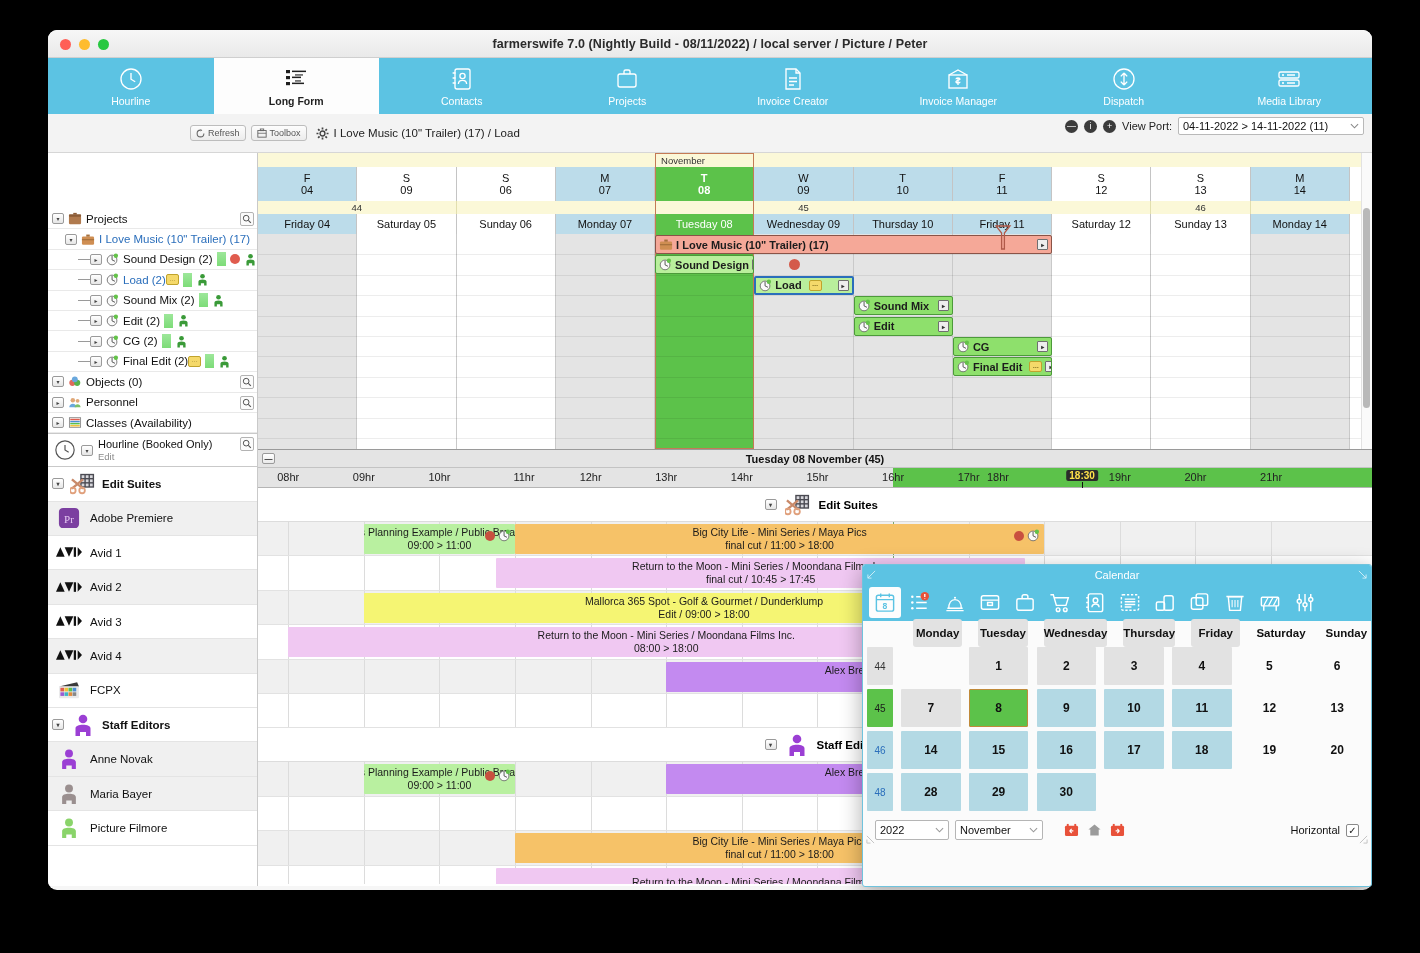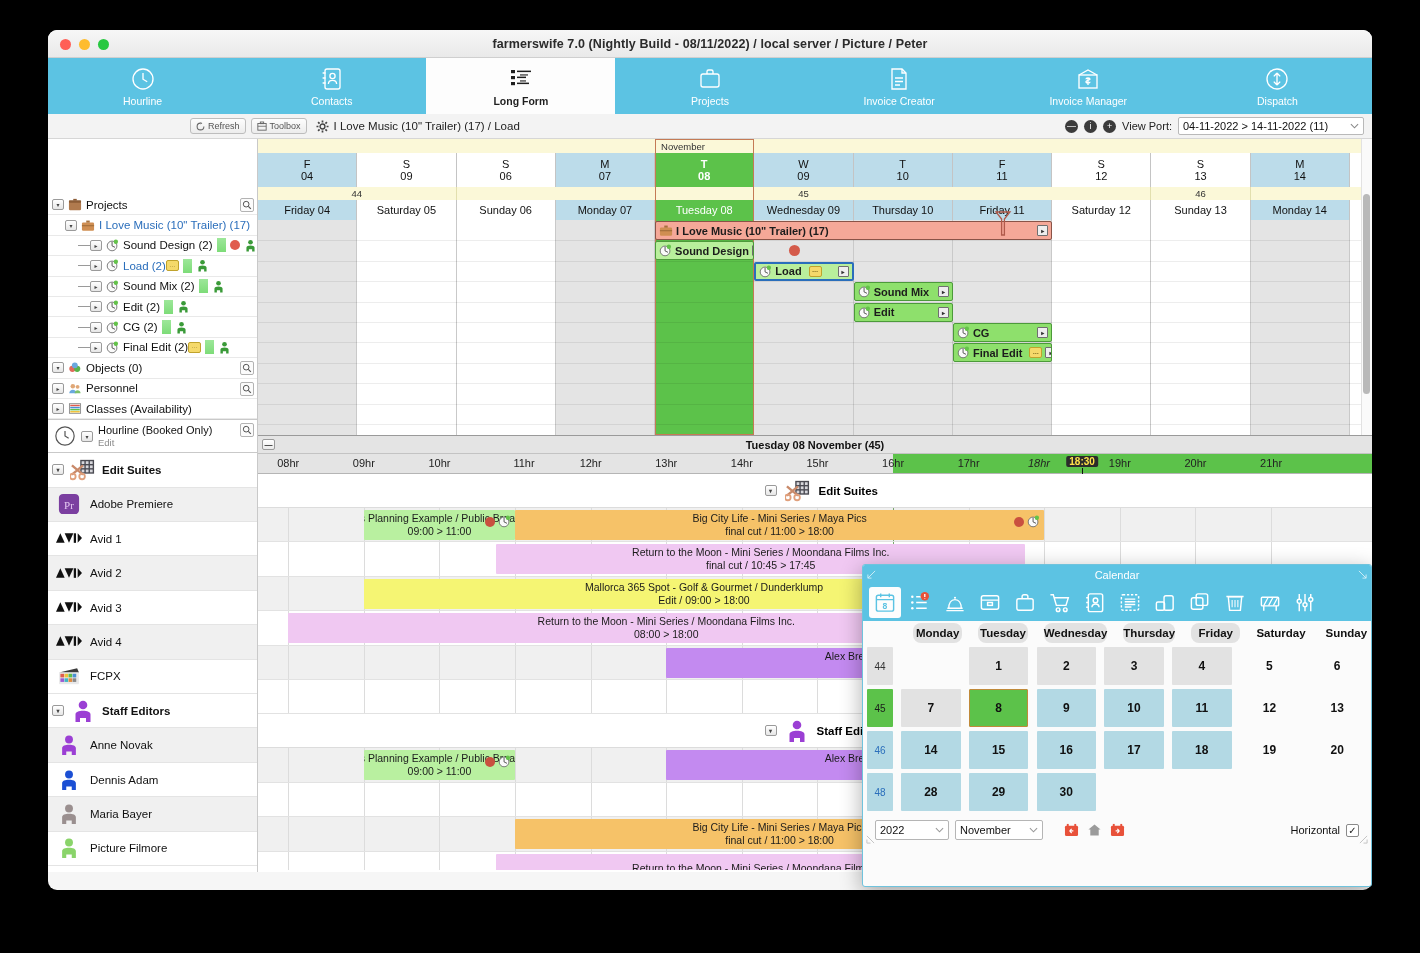--- a/index.html
+++ b/index.html
@@ -38,21 +38,21 @@
   .navtab {
     flex:1; display:flex; flex-direction:column; align-items:center; justify-content:center;
     color:#fff; font-size:10.5px; gap:3px; cursor:pointer; position:relative;
   }
   .navtab.active { background:#fdfdfd; color:#1f1f1f; font-weight:bold; }
   .navtab .ico { height:26px; display:flex; align-items:flex-end; }
   .navtab svg { display:block; }
 
   
   .toolrow {
-    height:25px; background:#f3f3f3; border-bottom:1px solid #d6d6d6;
+    height:39px; background:#f3f3f3; border-bottom:1px solid #d6d6d6;
     display:flex; align-items:center; position:relative;
   }
   .btn-sm {
     display:inline-flex; align-items:center; gap:3px;
     height:16px; padding:0 5px; font-size:9px; color:#555;
     border:1px solid #bdbdbd; border-radius:3px; background:linear-gradient(#fdfdfd,#ececec);
     cursor:pointer;
   }
   .breadcrumb { font-size:11.5px; color:#222; display:flex; align-items:center; gap:5px;}
   .viewport-wrap { position:absolute; right:8px; top:3px; display:flex; align-items:center; gap:6px; }
@@ -188,22 +188,22 @@
                display:flex; align-items:center; justify-content:center; position:relative;}
   .cal-resize { position:absolute; width:9px; height:9px; opacity:.75; }
   .cal-toolbar { height:37px; background:#5cc3e3; display:flex; align-items:center; padding:0 6px; gap:3px;}
   .cicon { width:32px; height:31px; display:flex; align-items:center; justify-content:center;
            border-radius:3px; cursor:pointer; position:relative;}
   .cicon.sel { background:#fdfdfd; }
   .cal-head { display:flex; height:24px; padding-left:0; }
   .ch-w { width:34px; flex:none; }
   .ch-d { flex:1; display:flex; align-items:center; justify-content:center;
           font-size:11.5px; font-weight:bold; color:#111; }
-  .ch-d .inner { background:#e2e2e2; width:88%; height:20px; display:flex; align-items:center;
-                 justify-content:center; border-radius:8px;margin-left:16px; }
+  .ch-d .inner { background:#e2e2e2; width:88%; height:28px; display:flex; align-items:center;
+                 justify-content:center; border-radius:3px;margin-left:16px; }
   .ch-d.we .inner { background:transparent; }
   .cal-body { padding:0; }
   .crow { display:flex; height:42px; align-items:center; }
   .cw { width:34px; flex:none; display:flex; align-items:center; justify-content:center;
         font-size:10px; color:#333; height:38px; }
   .cw .box { width:26px; height:38px; background:#e2e2e2; display:flex; align-items:center;
              justify-content:center; border-radius:1px;}
   .cw .box.green { background:#5cc24a; color:#1a1a1a;}
   .cw .box.blue { background:#b3d9e4; }
   .cd { flex:1; display:flex; align-items:center; justify-content:center; }
@@ -240,49 +240,49 @@
     <div class="navbar" id="navbar">
         <div class="navtab" style="color: rgb(255, 255, 255);">
           <span class="ico">
             <svg width="26" height="26" viewBox="0 0 26 26">
               <circle cx="13" cy="13" r="10" fill="none" stroke="currentColor" stroke-width="1.35"></circle>
               <path d="M13 7v6.2l4.2 2.6" fill="none" stroke="currentColor" stroke-width="1.35"></path>
             </svg>
           </span>
           <span>Hourline</span>
         </div>
-        <div class="navtab" style="color: rgb(255, 255, 255);">
-          <span class="ico">
-            <svg width="26" height="26" viewBox="0 0 26 26">
-              <rect x="6" y="3" width="15" height="20" rx="2" fill="none" stroke="currentColor" stroke-width="1.35"></rect>
-              <circle cx="13.5" cy="10" r="2.6" fill="none" stroke="currentColor" stroke-width="1.35"></circle>
-              <path d="M9.4 18c0-2.3 1.9-3.6 4.1-3.6s4.1 1.3 4.1 3.6" fill="none" stroke="currentColor" stroke-width="1.35"></path>
-              <path d="M3.6 7h3M3.6 12h3M3.6 17h3" fill="none" stroke="currentColor" stroke-width="1.35"></path>
-            </svg>
-          </span>
-          <span>Contacts</span>
-        </div>
         <div class="navtab active" style="color: rgb(31, 31, 31);">
           <span class="ico">
             <svg width="26" height="26" viewBox="0 0 26 26">
               <rect x="3" y="4" width="4" height="3.2" fill="currentColor"></rect>
               <rect x="9" y="4.6" width="14" height="1.5" fill="currentColor"></rect>
               <rect x="3" y="10" width="4" height="3.2" fill="currentColor"></rect>
               <rect x="9" y="10.6" width="9" height="1.5" fill="currentColor"></rect>
               <rect x="3" y="16" width="4" height="3.2" fill="currentColor"></rect>
               <rect x="9" y="16.6" width="12" height="1.5" fill="currentColor"></rect>
               <rect x="12" y="8.4" width="8" height="1.1" fill="currentColor"></rect>
               <rect x="12" y="14.4" width="6" height="1.1" fill="currentColor"></rect>
             </svg>
           </span>
           <span>Long Form</span>
         </div>
         <div class="navtab" style="color: rgb(255, 255, 255);">
           <span class="ico">
             <svg width="26" height="26" viewBox="0 0 26 26">
+              <rect x="6" y="3" width="15" height="20" rx="2" fill="none" stroke="currentColor" stroke-width="1.35"></rect>
+              <circle cx="13.5" cy="10" r="2.6" fill="none" stroke="currentColor" stroke-width="1.35"></circle>
+              <path d="M9.4 18c0-2.3 1.9-3.6 4.1-3.6s4.1 1.3 4.1 3.6" fill="none" stroke="currentColor" stroke-width="1.35"></path>
+              <path d="M3.6 7h3M3.6 12h3M3.6 17h3" fill="none" stroke="currentColor" stroke-width="1.35"></path>
+            </svg>
+          </span>
+          <span>Contacts</span>
+        </div>
+        <div class="navtab" style="color: rgb(255, 255, 255);">
+          <span class="ico">
+            <svg width="26" height="26" viewBox="0 0 26 26">
               <rect x="4" y="8" width="18" height="13" rx="2" fill="none" stroke="currentColor" stroke-width="1.35"></rect>
               <path d="M10 8V5.6a1.6 1.6 0 011.6-1.6h2.8A1.6 1.6 0 0116 5.6V8" fill="none" stroke="currentColor" stroke-width="1.35"></path>
             </svg>
           </span>
           <span>Projects</span>
         </div>
         <div class="navtab" style="color: rgb(255, 255, 255);">
           <span class="ico">
             <svg width="26" height="26" viewBox="0 0 26 26">
               <path d="M6 3h10l4 4v16H6z" fill="none" stroke="currentColor" stroke-width="1.35"></path>
@@ -303,20 +303,32 @@
           <span>Invoice Manager</span>
         </div>
         <div class="navtab" style="color: rgb(255, 255, 255);">
           <span class="ico">
             <svg width="26" height="26" viewBox="0 0 26 26">
               <circle cx="13" cy="13" r="10" fill="none" stroke="currentColor" stroke-width="1.35"></circle>
               <path d="M13 7v12M13 19l-3.2-3.4M13 19l3.2-3.4M13 7l-3.2 3.4M13 7l3.2 3.4" fill="none" stroke="currentColor" stroke-width="1.35"></path>
             </svg>
           </span>
           <span>Dispatch</span>
+        </div>
+        <div class="navtab" style="color: rgb(255, 255, 255);">
+          <span class="ico">
+            <svg width="26" height="26" viewBox="0 0 26 26">
+              <rect x="3" y="6" width="20" height="6" rx="1.6" fill="none" stroke="currentColor" stroke-width="1.35"></rect>
+              <rect x="3" y="14" width="20" height="6" rx="1.6" fill="none" stroke="currentColor" stroke-width="1.35"></rect>
+              <circle cx="7" cy="9" r="1.1" fill="currentColor"></circle>
+              <circle cx="7" cy="17" r="1.1" fill="currentColor"></circle>
+              <path d="M11 9h8M11 17h8" fill="none" stroke="currentColor" stroke-width="1.35"></path>
+            </svg>
+          </span>
+          <span>Media Library</span>
         </div>
       </div>
 
     <div class="toolrow">
       <div style="width:142px"></div>
       <div class="btn-sm">
         <svg width="9" height="9" viewBox="0 0 12 12">
             <path d="M6 1.5A4.5 4.5 0 1 0 10.5 6" fill="none" stroke="#666" stroke-width="1.4"></path>
             <path d="M6 0l2.4 1.6L6 3.2z" fill="#666"></path>
           </svg>
@@ -697,29 +709,20 @@
               <span>Staff Editors</span>
             </div>
             <div class="resrow alt">
               <span class="ico">
                 <svg width="22" height="22" viewBox="0 0 24 24">
                   <circle cx="12" cy="6" r="4.3" fill="#9b3fd4"></circle>
                   <path d="M4.5 23v-7.5c0-2.4 3.2-3.7 7.5-3.7s7.5 1.3 7.5 3.7V23h-4.5v-4h-6v4z" fill="#9b3fd4"></path>
                 </svg>
               </span>
               <span>Anne Novak</span>
-            </div>
-            <div class="resrow">
-              <span class="ico">
-                <svg width="22" height="22" viewBox="0 0 24 24">
-                  <circle cx="12" cy="6" r="4.3" fill="#1b4fd4"></circle>
-                  <path d="M4.5 23v-7.5c0-2.4 3.2-3.7 7.5-3.7s7.5 1.3 7.5 3.7V23h-4.5v-4h-6v4z" fill="#1b4fd4"></path>
-                </svg>
-              </span>
-              <span>Dennis Adam</span>
             </div>
             <div class="resrow alt">
               <span class="ico">
                 <svg width="22" height="22" viewBox="0 0 24 24">
                   <circle cx="12" cy="6" r="4.3" fill="#9a8f8f"></circle>
                   <path d="M4.5 23v-7.5c0-2.4 3.2-3.7 7.5-3.7s7.5 1.3 7.5 3.7V23h-4.5v-4h-6v4z" fill="#9a8f8f"></path>
                 </svg>
               </span>
               <span>Maria Bayer</span>
             </div>
@@ -963,21 +966,21 @@
               <div class="hr-lab" style="left: 30.2405px;">08hr</div>
               <div class="hr-lab" style="left: 105.842px;">09hr</div>
               <div class="hr-lab" style="left: 181.443px;">10hr</div>
               <div class="hr-lab" style="left: 266px;">11hr</div>
               <div class="hr-lab" style="left: 332.646px;">12hr</div>
               <div class="hr-lab" style="left: 408.247px;">13hr</div>
               <div class="hr-lab" style="left: 483.849px;">14hr</div>
               <div class="hr-lab" style="left: 559.45px;">15hr</div>
               <div class="hr-lab" style="left: 635.052px;">16hr</div>
               <div class="hr-lab" style="left: 710.653px;">17hr</div>
-              <div class="hr-lab" style="left: 781px; font-style: italic;">18hr</div>
+              <div class="hr-lab" style="left: 740px;">18hr</div>
               <div class="hr-lab" style="left: 861.856px;">19hr</div>
               <div class="hr-lab" style="left: 937.457px;">20hr</div>
               <div class="hr-lab" style="left: 1013.06px;">21hr</div>
               <div class="nowline" style="left: 824.055px; height: 8px;"></div>
               <div class="nowbadge" style="left: 824.055px;">18:30</div>
             </div>
           <div id="hl-rows">
               <div class="hgrouprow">
                 <div class="gl" style="left:506.52920962199323px">
         <span class="tw">▾</span>

